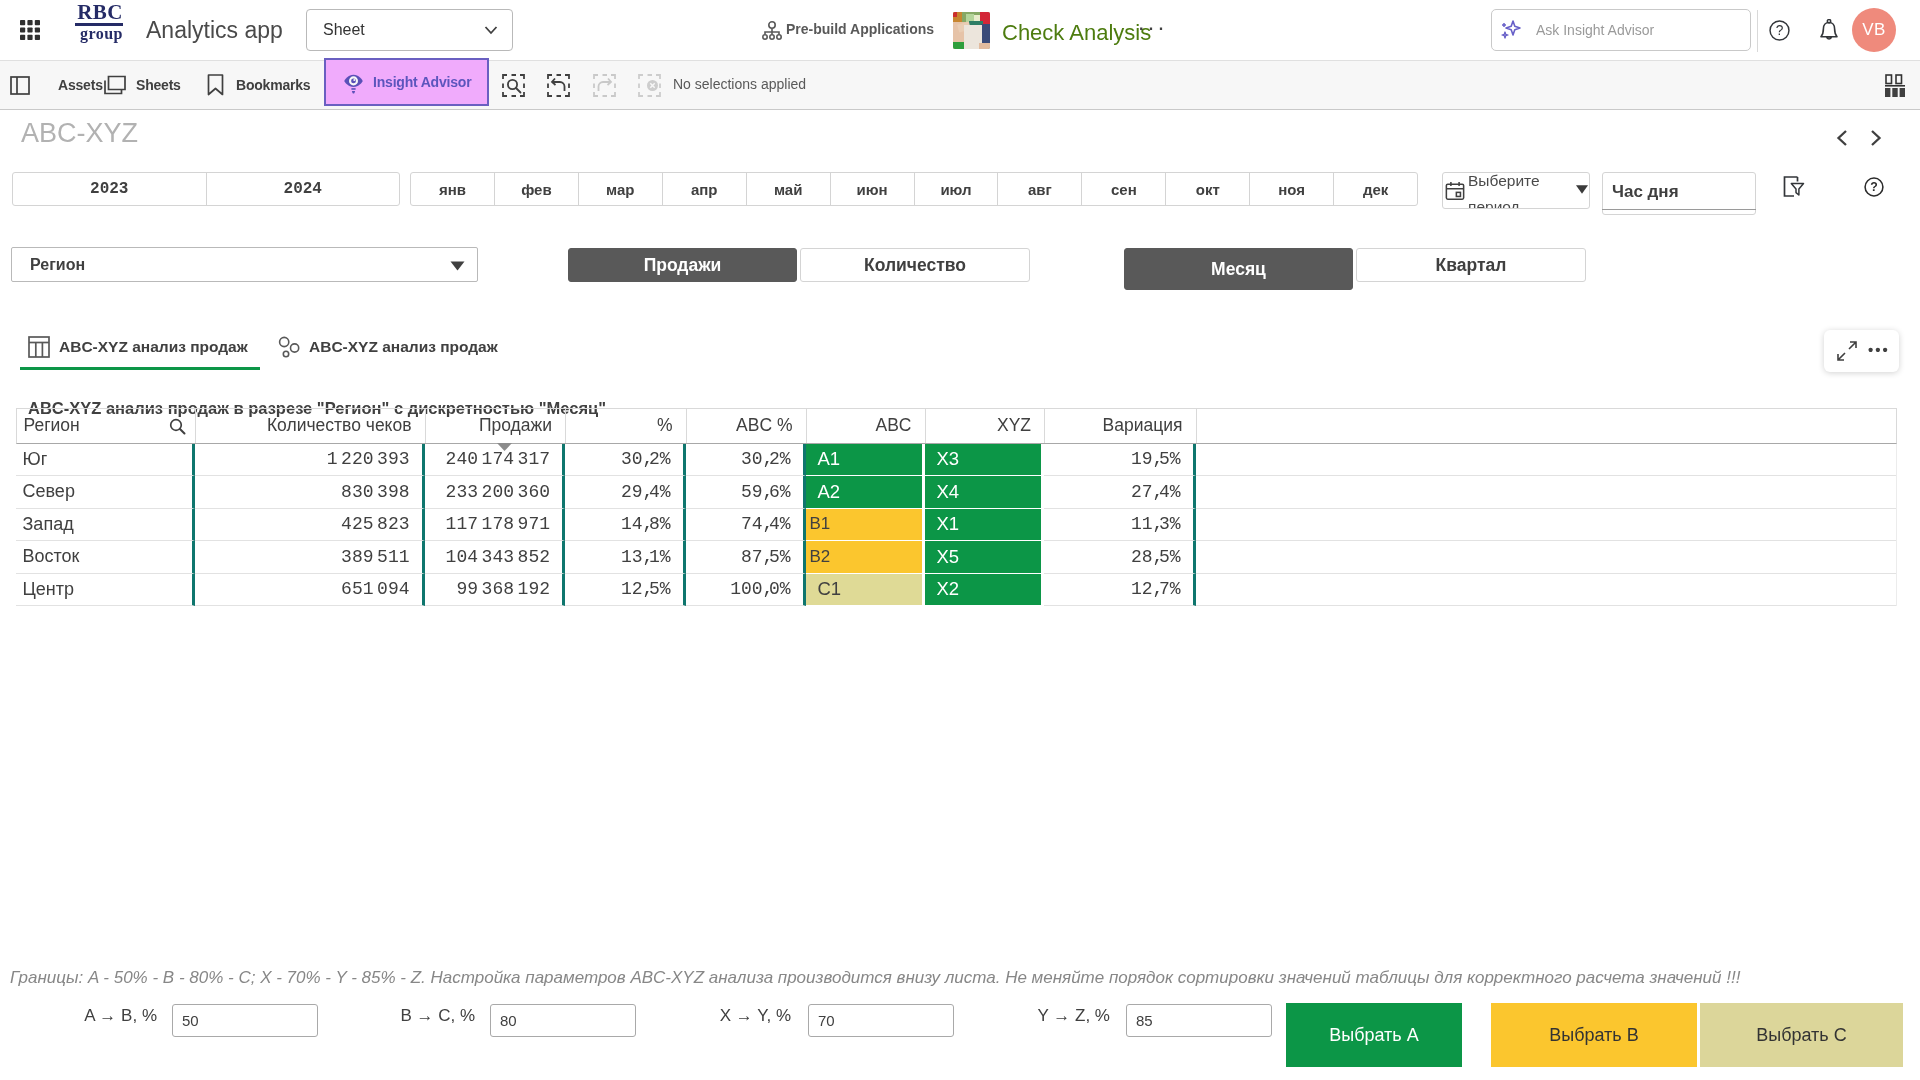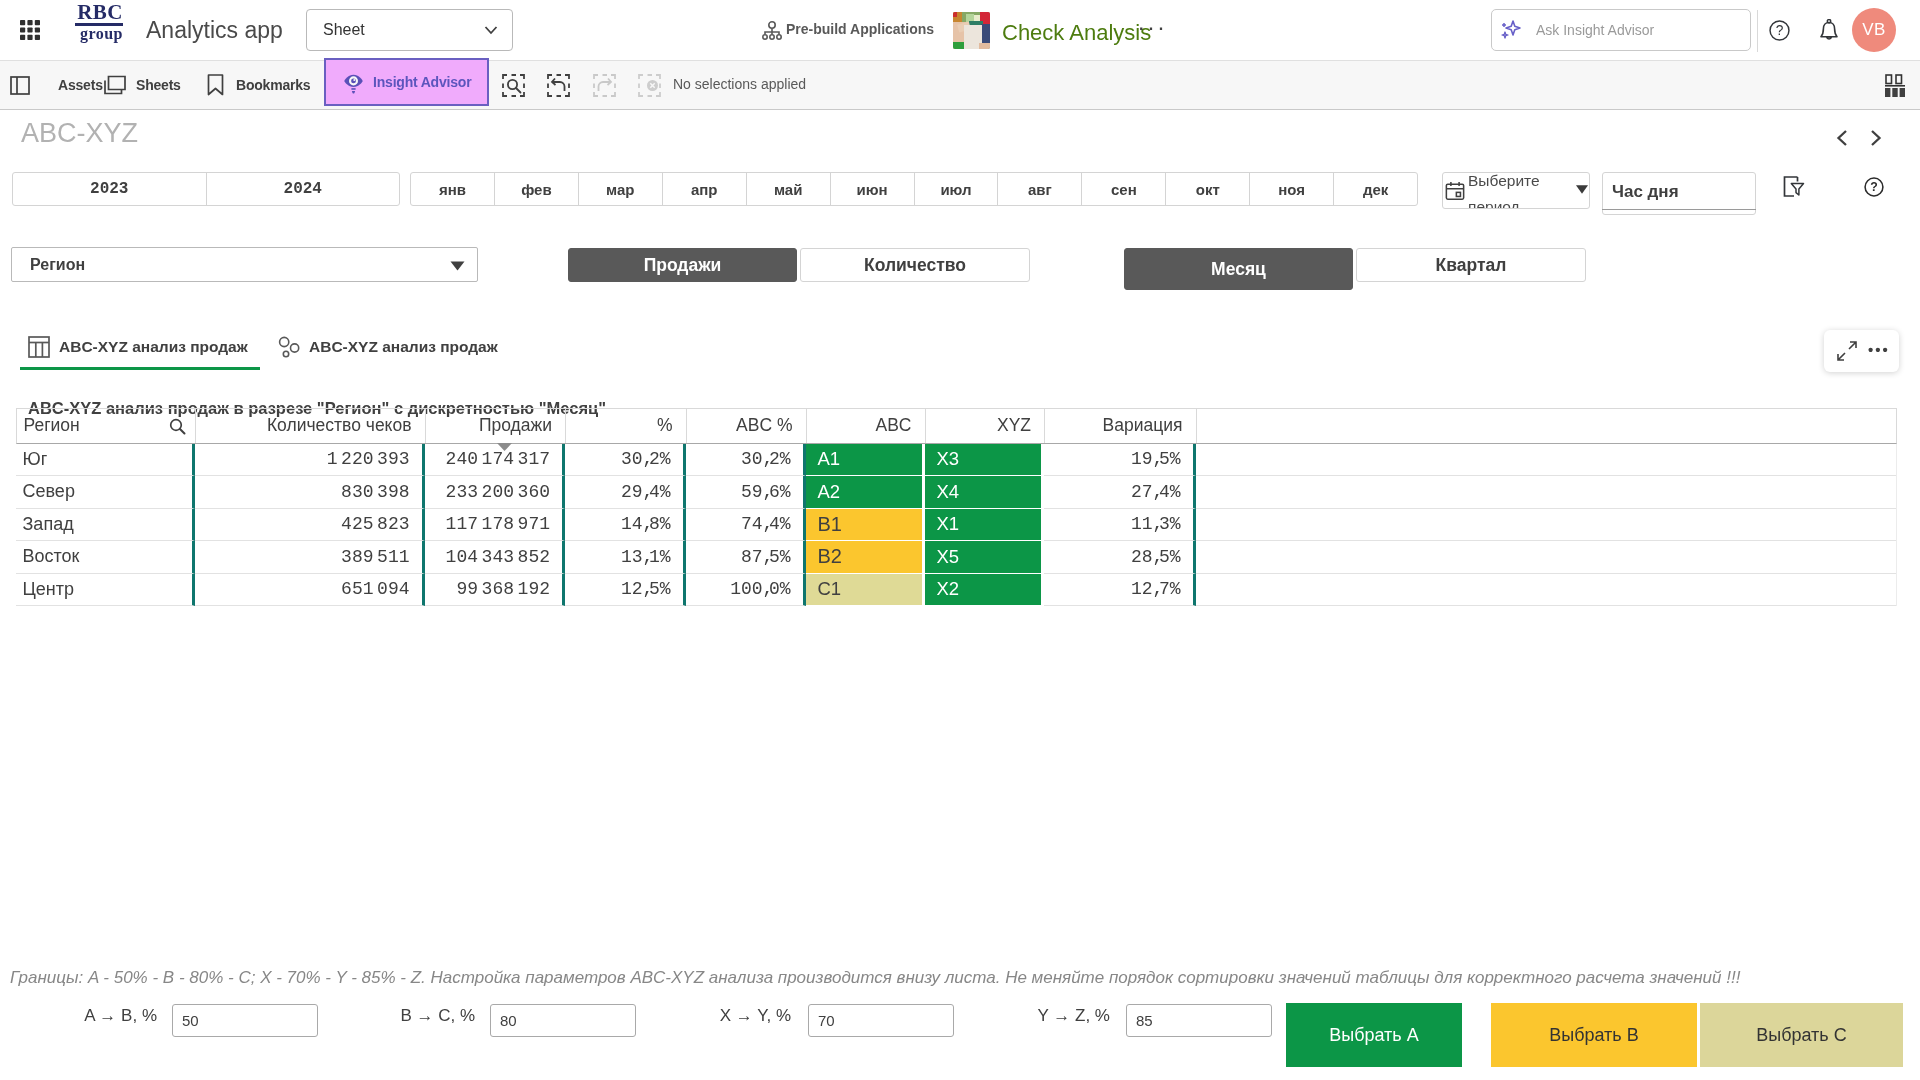--- a/index.html
+++ b/index.html
@@ -31,21 +31,21 @@
 .thead > div:last-child { border-right:none; }
 .hnum { justify-content:flex-end; padding-right:13px; }
 .tr { height:32.5px; font-size:17px; border-right:1px solid #ececec; }
 .tr > div { border-right:3px solid #0f766e; border-bottom:1px solid #e2e2e2; }
 .tr > div:last-child { border-right:none; }
 .dim { padding-left:7px; font-size:18px; }
 .num { justify-content:flex-end; font-family:"Liberation Mono", monospace; font-size:18px; padding-right:12px; }
 .num i { font-style:normal; margin-right:-4.5px; }
 .cell-a { font-size:18.5px; background:#0c9647; color:#fff; padding-left:12px; border-bottom-color:#fff !important; border-right-color:#fff !important; }
 .cell-x { font-size:18.5px; background:#0c9647; color:#fff; padding-left:12px; border-bottom-color:#fff !important; border-right-color:#fff !important; }
-.cell-b { font-size:20px; background:#fbc62e; color:#404040; padding-left:12px; border-bottom-color:#fff !important; border-right-color:#fff !important; }
+.cell-b { font-size:17px; background:#fbc62e; color:#404040; padding-left:4px; border-bottom-color:#fff !important; border-right-color:#fff !important; }
 .cell-c { font-size:18.5px; background:#dfda96; color:#404040; padding-left:12px; border-bottom-color:#fff !important; border-right-color:#fff !important; }
 </style>
 </head>
 <body>
 <div class="abs" id="hdr"></div>
 
 <svg class="abs" style="left:20px;top:20px;" width="20" height="20" viewBox="0 0 20 20">
   <g fill="#2f2f2f">
     <rect x="0" y="0" width="5.2" height="5.2" rx="0.8"></rect>
       <rect x="7.4" y="0" width="5.2" height="5.2" rx="0.8"></rect>

